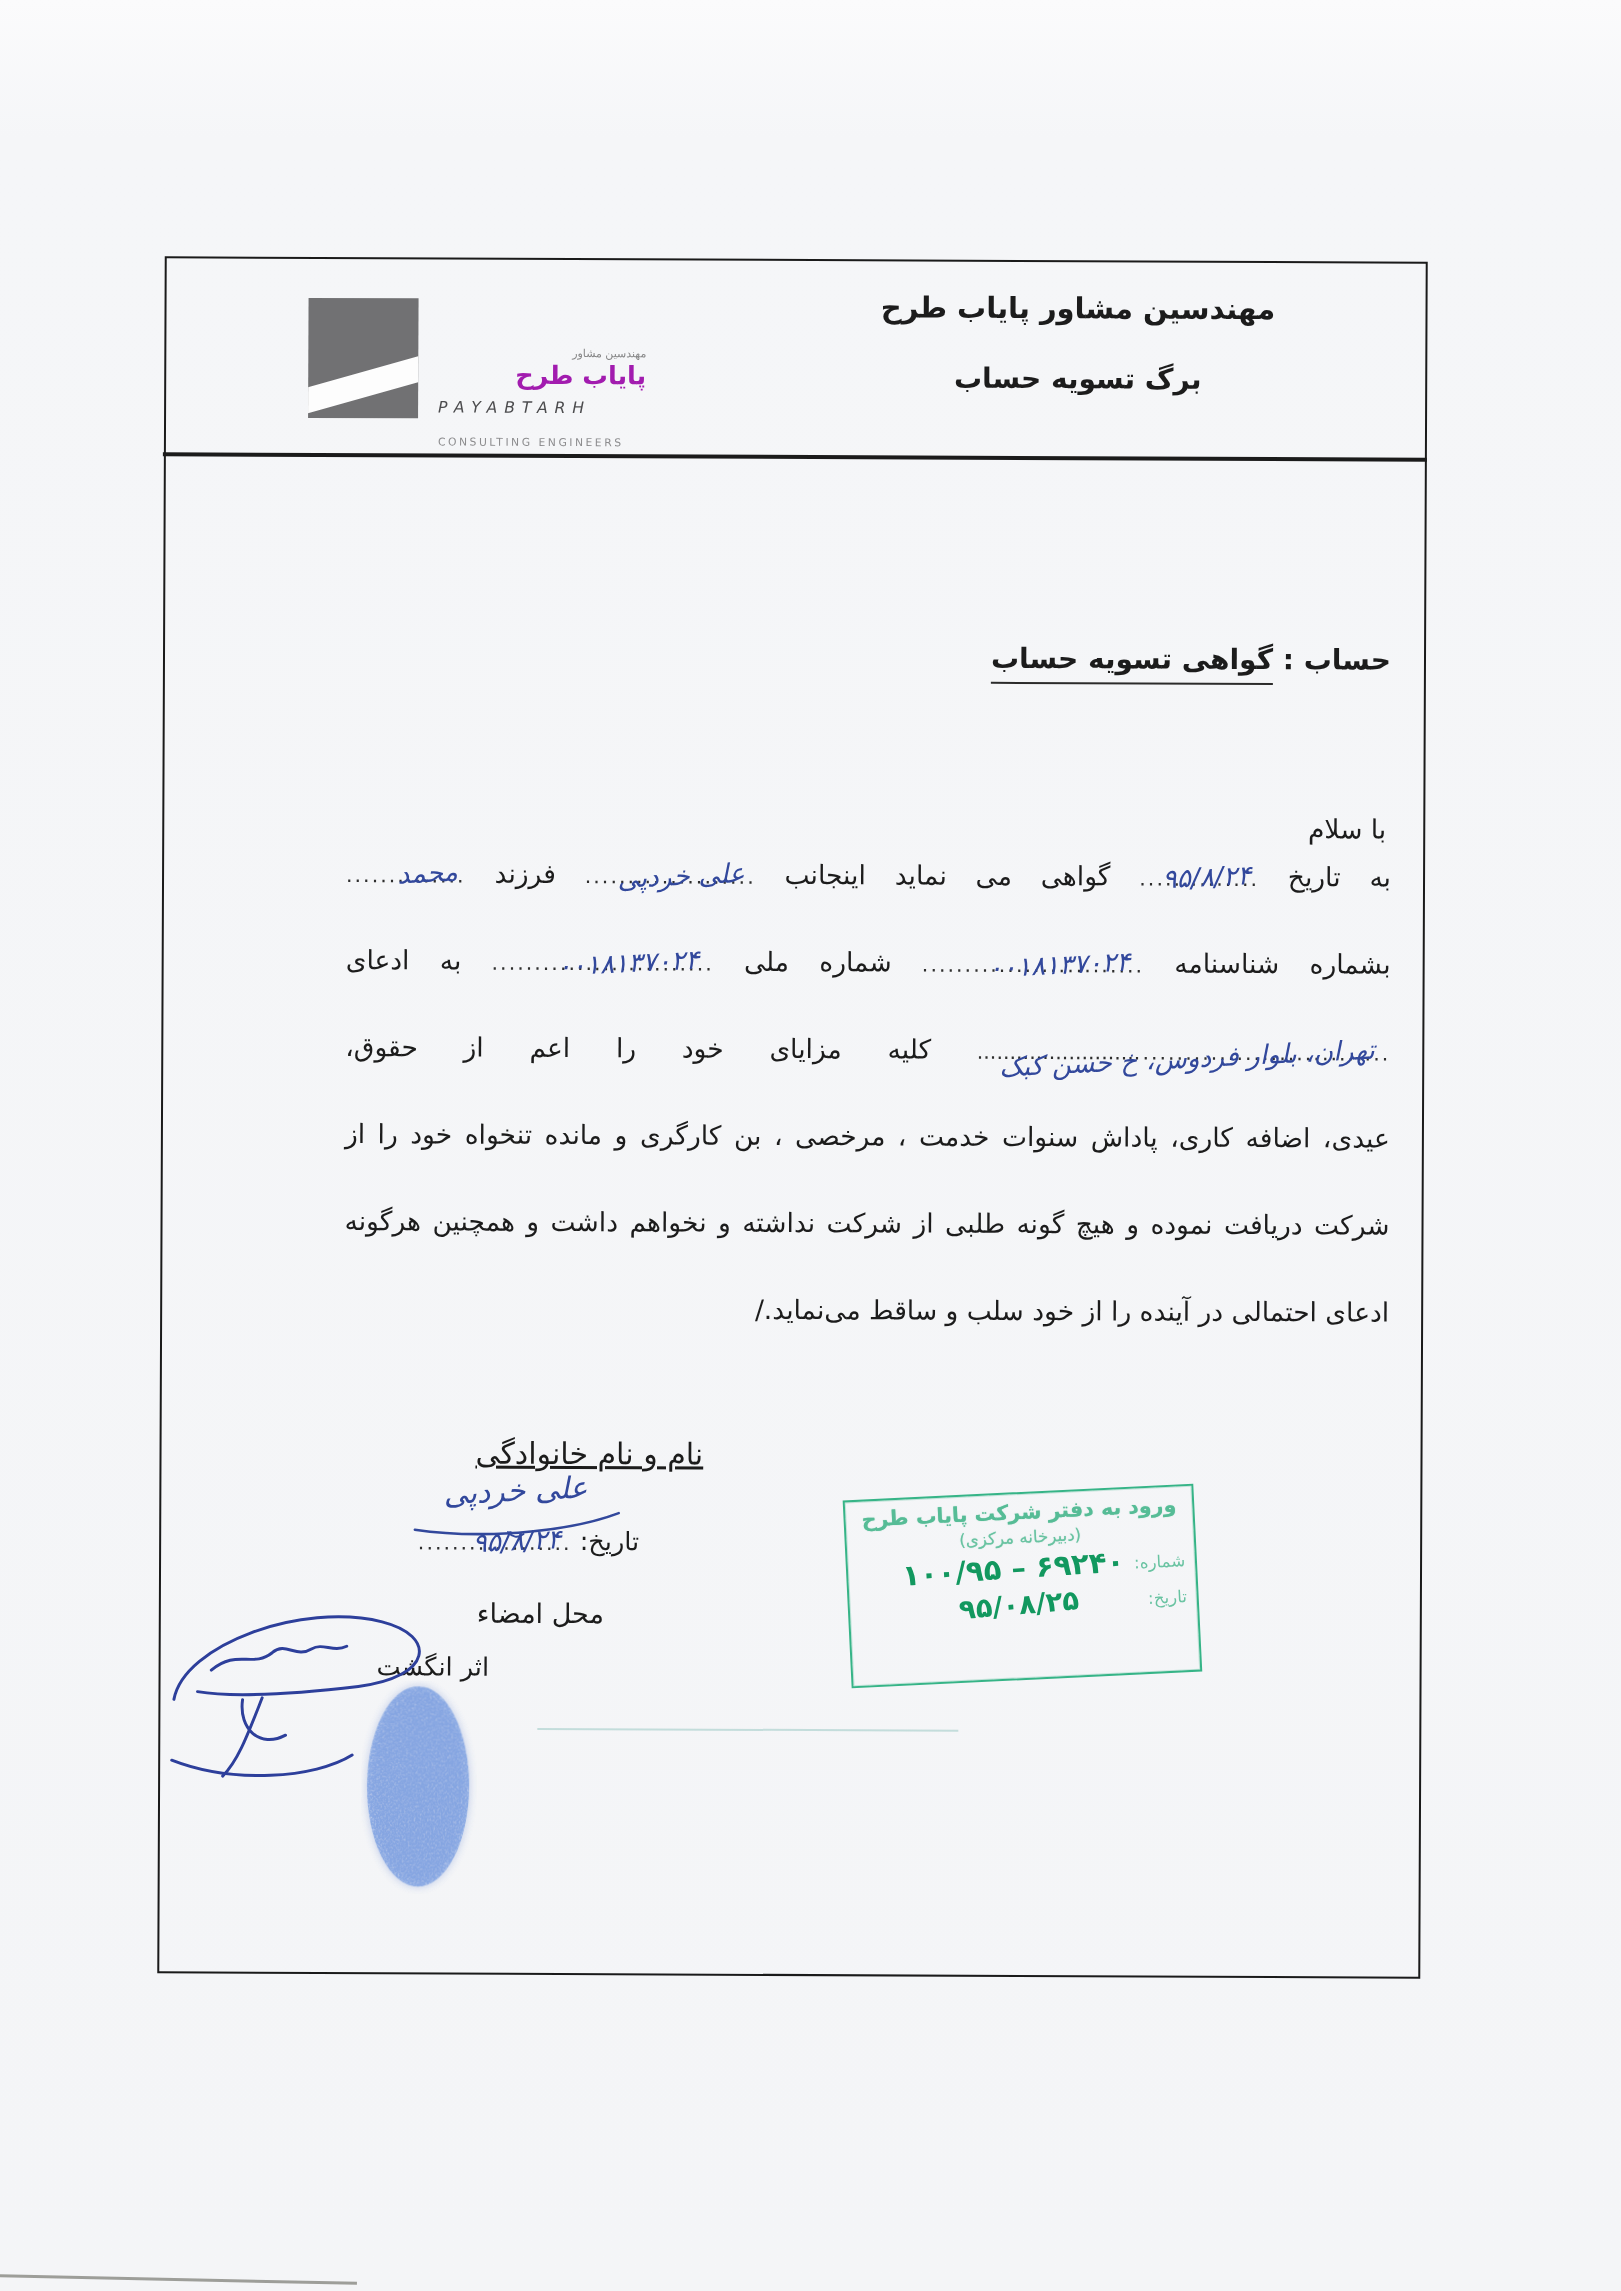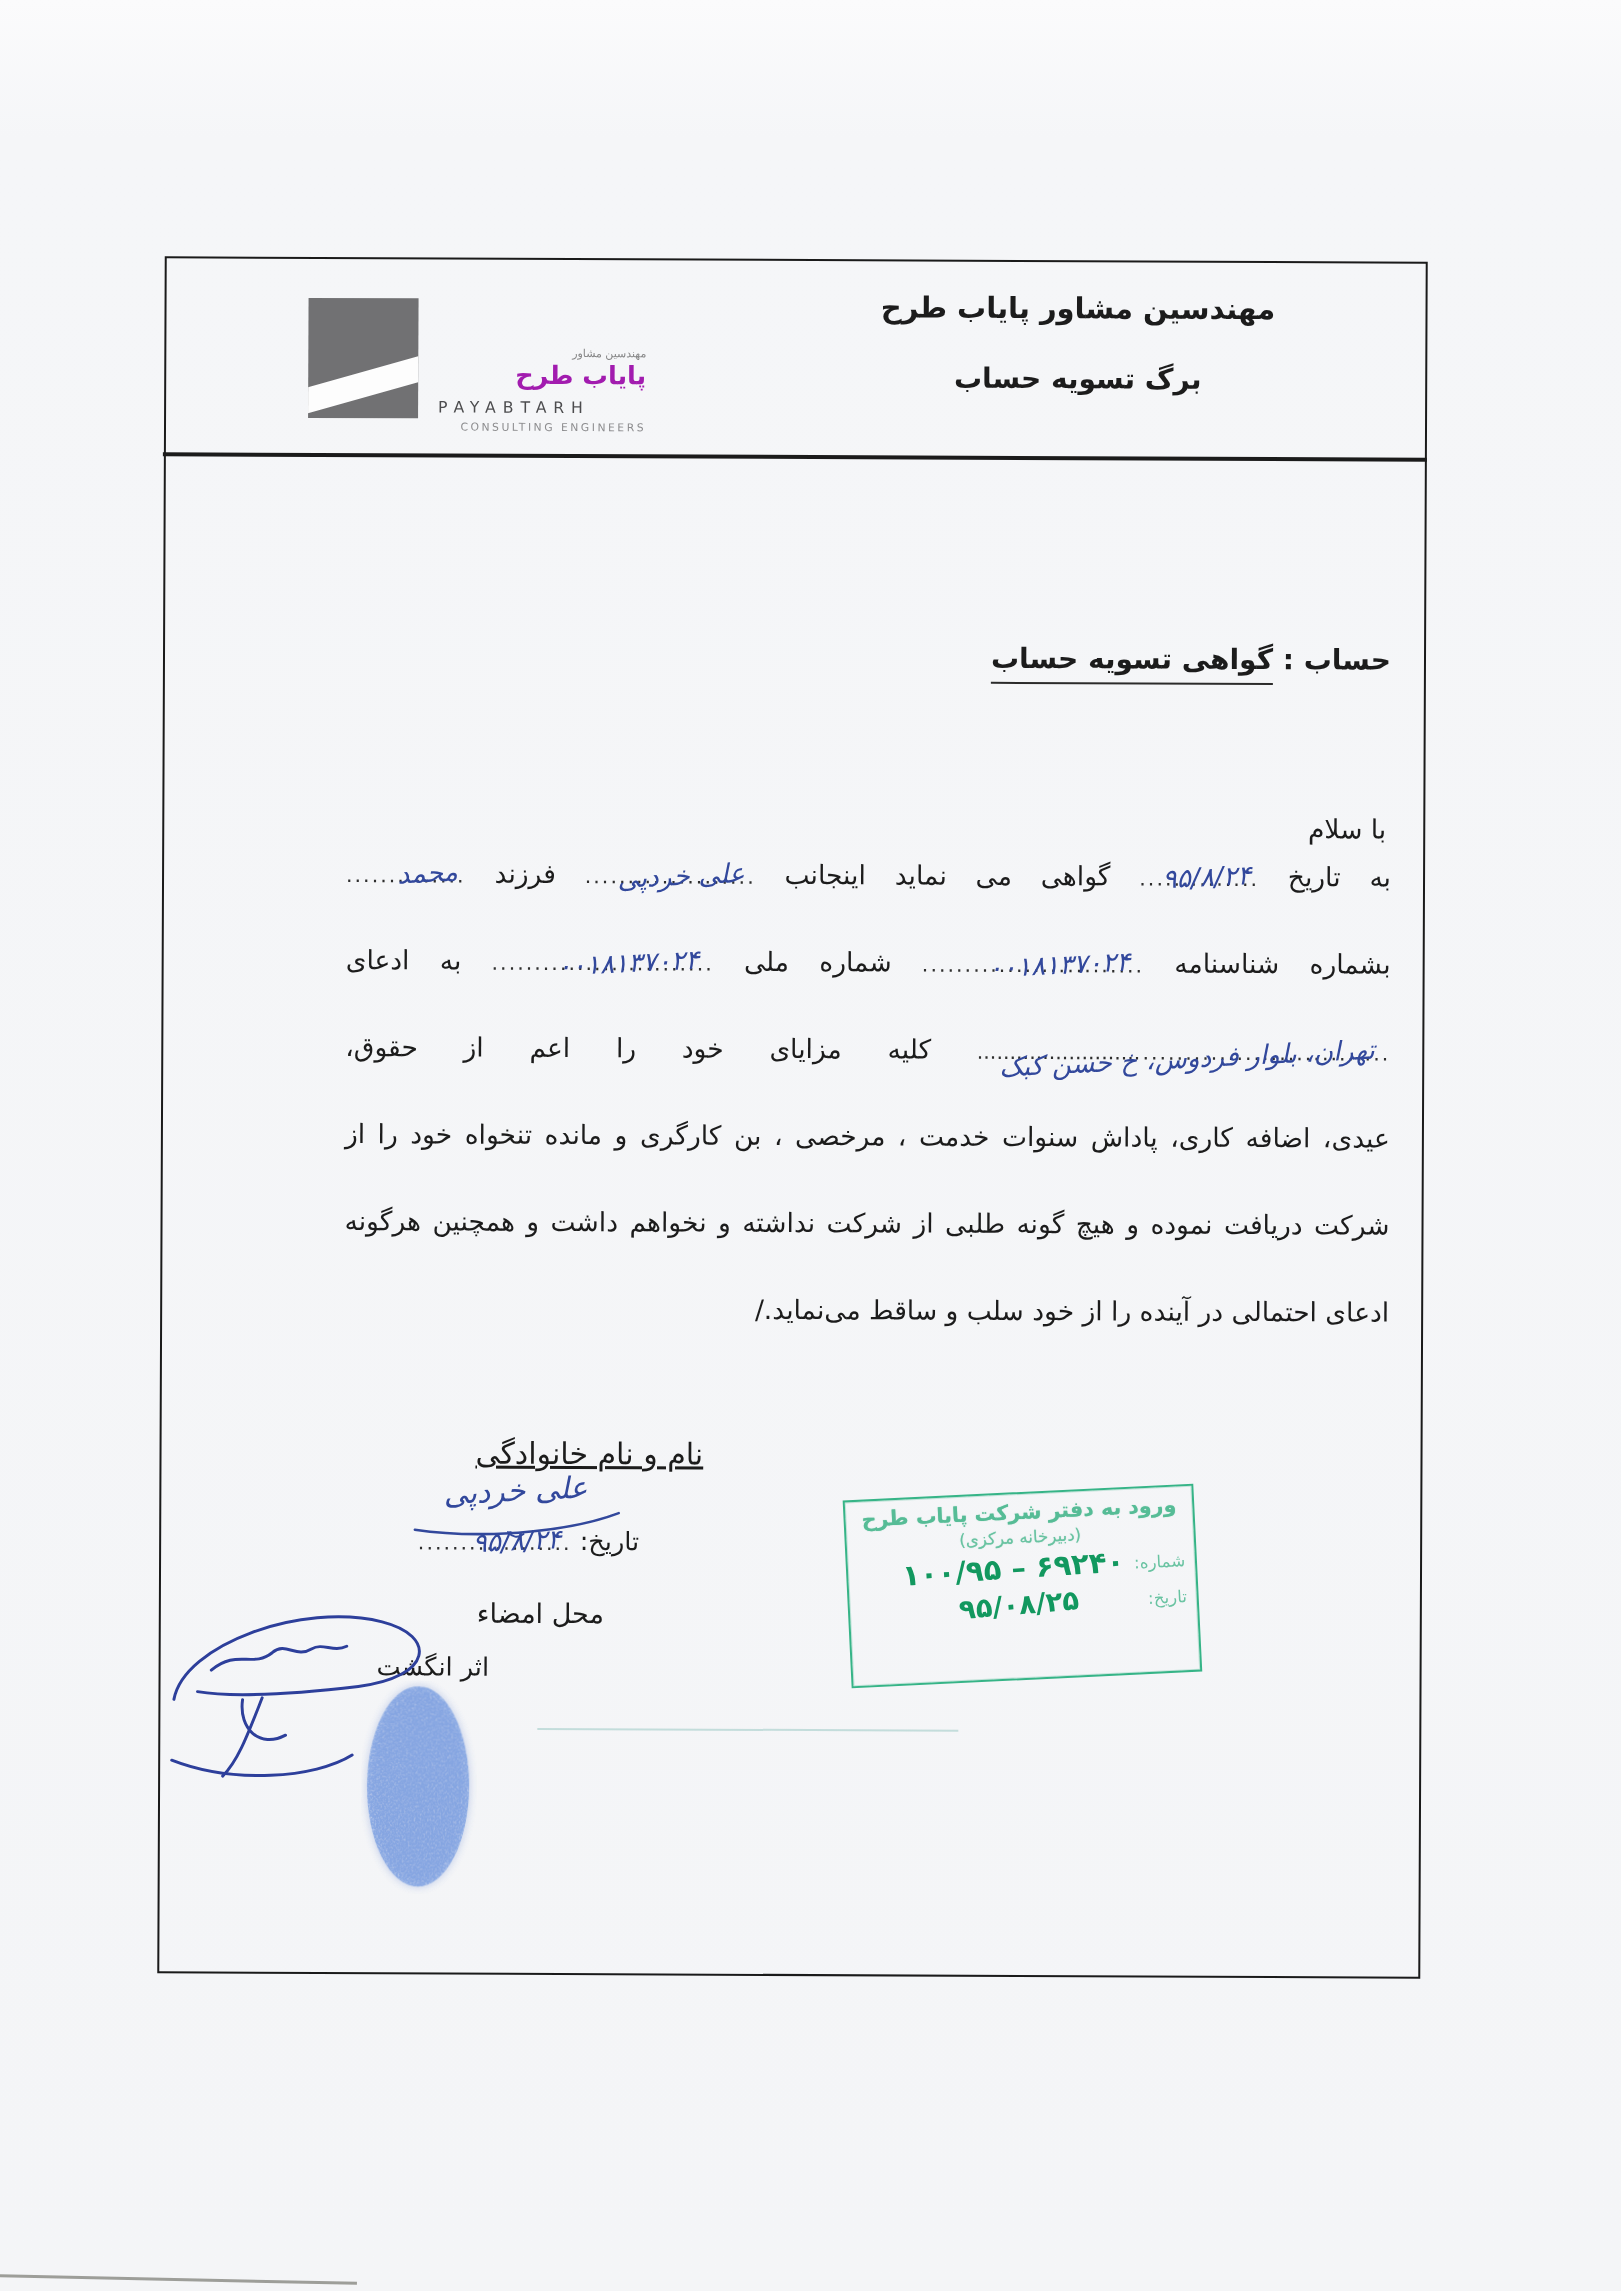--- a/index.html
+++ b/index.html
@@ -12,22 +12,22 @@
     position:absolute;left:161px;top:259px;width:1259px;height:1713px;
     border:2.9px solid #1a1a1a;transform:rotate(0.25deg);background:transparent;
   }
   
   .hdr-divider{position:absolute;left:-2.9px;top:194px;width:1264px;height:3.9px;background:#1b1b1b;}
   .logo{position:absolute;left:142px;top:39px;width:110px;height:120px;background:#717173;overflow:hidden;}
   .logo-stripe{position:absolute;left:-27.4px;top:73px;width:172px;height:24.5px;background:#fdfdfd;transform:rotate(-16deg);border-radius:2.9px;}
   .logo-text{position:absolute;left:272px;top:51px;width:208px;}
   .lt-fa-small{font-size:11px;color:#6a6a6a;text-align:right;direction:rtl;letter-spacing:0px;opacity:.8;margin-top:36px;}
   .lt-fa-big{font-size:25.5px;font-weight:bold;color:#a21caf;text-align:right;direction:rtl;margin-top:0px;}
-  .lt-en{font-size:15.7px;color:#4c4c4e;letter-spacing:6.9px;margin-top:7.8px;white-space:nowrap;}
-  .lt-en-sub{font-size:10.8px;color:#8d8d8f;letter-spacing:2.5px;text-align:right;margin-top:4px;white-space:nowrap;}
+  .lt-en{font-size:15.7px;color:#4c4c4e;letter-spacing:6.9px;margin-top:7.8px;white-space:nowrap;font-style:italic;}
+  .lt-en-sub{font-size:10.8px;color:#8d8d8f;letter-spacing:2.5px;text-align:left;margin-top:19px;white-space:nowrap;}
   .hdr-right{position:absolute;left:647px;top:29px;width:529px;text-align:center;direction:rtl;}
   .hdr-line1{font-size:29px;font-weight:bold;}
   .hdr-line2{font-size:28px;font-weight:bold;margin-top:37px;}
   
   .subject{position:absolute;right:33px;top:380px;direction:rtl;font-size:28px;font-weight:bold;}
   .subject .val{border-bottom:2px solid #2b2b2b;padding-bottom:6.9px;}
   .salam{position:absolute;right:37px;top:550px;direction:rtl;font-size:26.5px;}
   .body-block{position:absolute;right:32px;top:570px;width:1045px;direction:rtl;font-size:26.5px;}
   .body-line{height:87px;line-height:87px;text-align:justify;text-align-last:justify;white-space:nowrap;}
   .body-line.last{text-align:right;text-align-last:right;}

